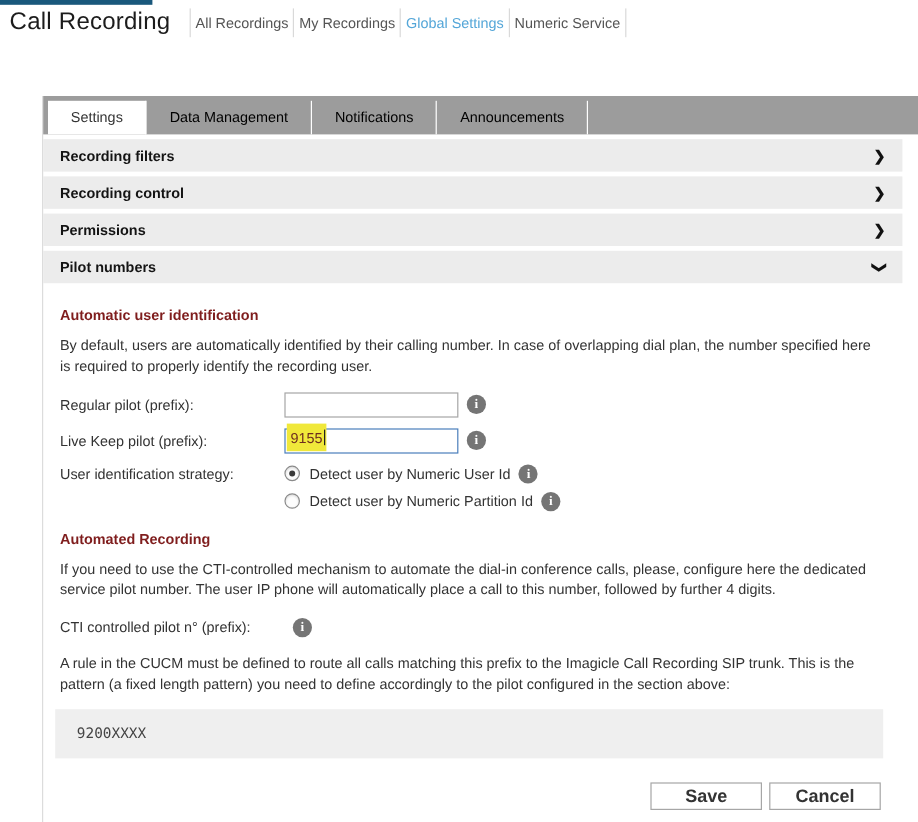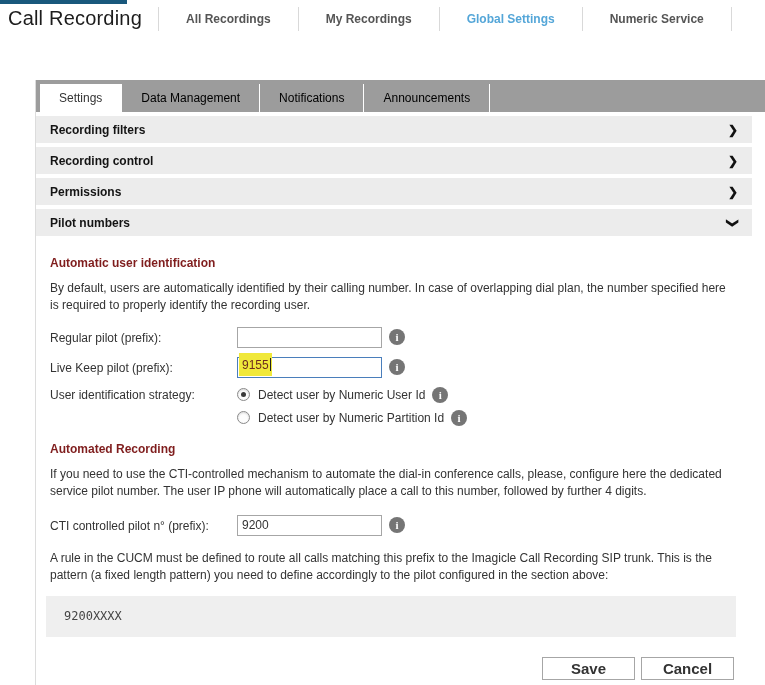--- a/index.html
+++ b/index.html
@@ -8,22 +8,22 @@
     width:765px; height:685px; overflow:hidden;
     font-family:"Liberation Sans", sans-serif;
     color:#333; font-size:12px;
   }
   
   .top-accent { height:4px; width:127px; background:#19587c; }
   .header-row { display:flex; align-items:center; padding:1px 0 0 8px; height:28px; }
   .app-title { font-size:20px; color:#1c1c1c; letter-spacing:0.2px; }
   .top-nav { display:flex; margin-left:16px; align-items:stretch; }
   .top-nav .nav-item {
-    padding:5px 27px; color:#555; cursor:pointer;
-    border-left:1px solid #d9d9d9; text-decoration:none;font-weight:bold;
+    padding:5px 4px; color:#555; cursor:pointer;
+    border-left:1px solid #d9d9d9; text-decoration:none;
   }
   .top-nav .nav-item:last-child { border-right:1px solid #d9d9d9; }
   .top-nav .nav-item.active { color:#54a6d8; }
   
   .panel { margin:48px 0 0 35px; border-left:1px solid #dcdcdc; border-bottom:1px solid #e4e4e4; min-height:600px; }
   .tabstrip { background:#9c9c9c; padding:4px 0 0 4px; display:flex; height:32px; }
   .tab {
     padding:0 19px; line-height:28px; color:#000000; cursor:pointer;
     border-right:1px solid #fff; white-space:nowrap;
   }
@@ -165,21 +165,20 @@
             <span class="info-icon">i</span>
           </div>
         </div>
       </div>
 
       <div class="sec-heading" style="margin-top:16px">Automated Recording</div>
       <p class="sec-desc">If you need to use the CTI-controlled mechanism to automate the dial-in conference calls, please, configure here the dedicated service pilot number. The user IP phone will automatically place a call to this number, followed by further 4 digits.</p>
 
       <div class="form-row" style="margin-top:14px">
         <div class="form-label">CTI controlled pilot n° (prefix):</div>
-        <input class="text-input" type="text" value="9200" style="">
         <span class="info-icon">i</span>
       </div>
 
       <p class="sec-desc" style="margin-top:14px">A rule in the CUCM must be defined to route all calls matching this prefix to the Imagicle Call Recording SIP trunk. This is the pattern (a fixed length pattern) you need to define accordingly to the pilot configured in the section above:</p>
 
       <div class="pattern-box">9200XXXX</div>
 
       <div class="btn-row">
         <button class="btn">Save</button>
         <button class="btn">Cancel</button>

